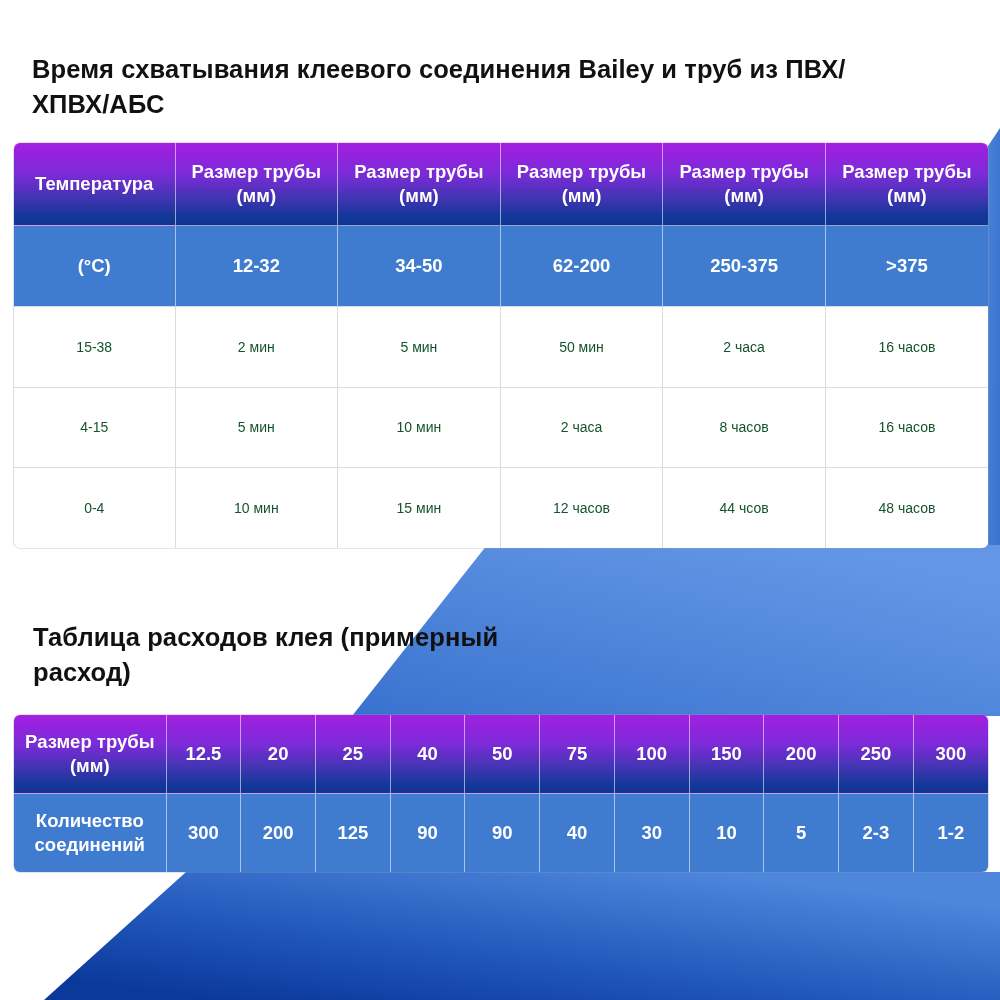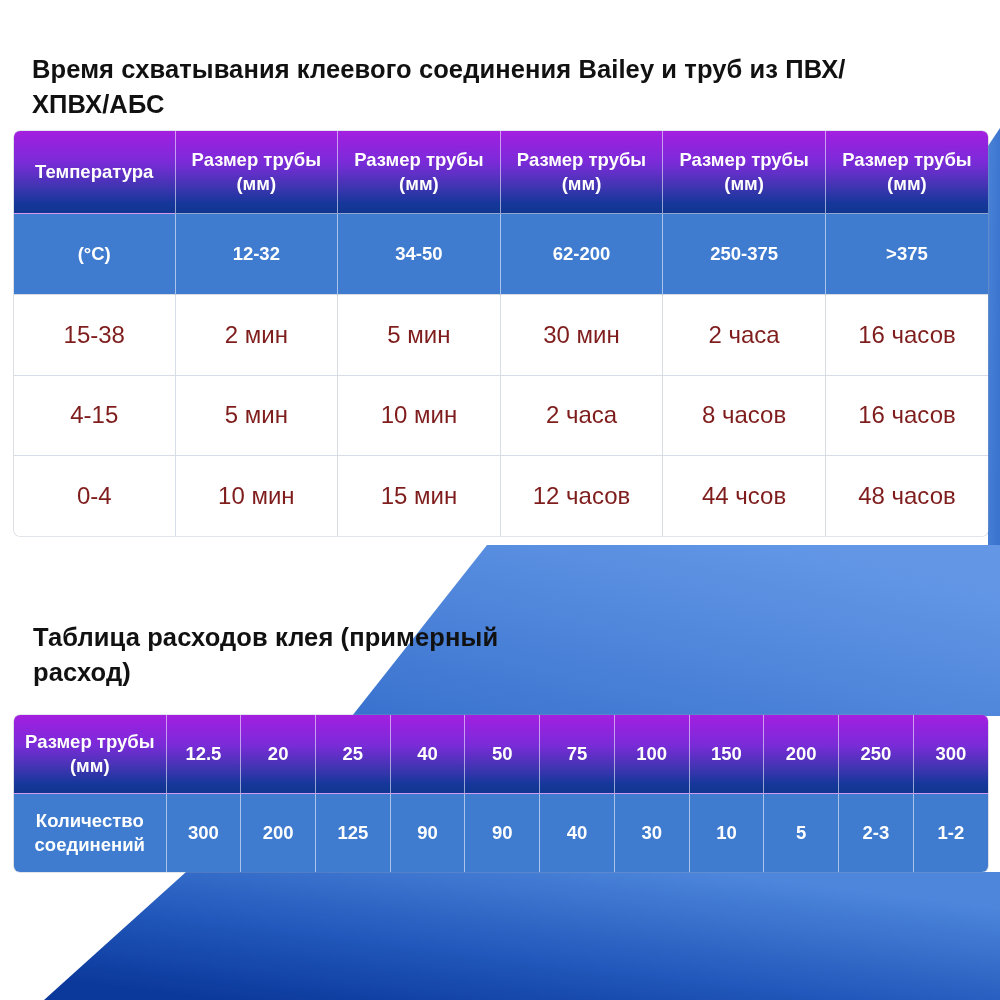--- a/index.html
+++ b/index.html
@@ -63,21 +63,21 @@
   }
   .tbl td {
     padding: 0;
     text-align: center;
     vertical-align: middle;
   }
 
   
   #table-setting {
     left: 14px;
-    top: 131px;
+    top: 143px;
     width: 974px;
   }
   #table-setting .c0 { width: 161px; }
   #table-setting .cx { width: 162.6px; }
   #table-setting tr.r-head td { height: 82px; }
   #table-setting tr.r-sub  td { height: 80px; }
   #table-setting tr.r-body td { height: 79.5px; }
 
   
   #table-usage {
@@ -108,22 +108,22 @@
     font-size: 18.5px;
     font-weight: bold;
     line-height: 1.28;
     border-right: 1px solid rgba(255,255,255,0.55);
     border-top: 1px solid rgba(255,255,255,0.55);
   }
   .sub:last-child { border-right: none; margin-top: 36px; }
 
   .bd {
     background: #ffffff;
-    color: #7f1d1d;
-    font-size: 24px;
+    color: #14532d;
+    font-size: 14px;
     font-weight: normal;
     border-right: 1px solid #d7dce6;
     border-top: 1px solid #d7dce6;
   }
   .bd:last-child { border-right: none; }
 
   .nowrap { white-space: nowrap; }
 </style>
 </head>
 <body>
@@ -180,21 +180,21 @@
         <td class="sub">12-32</td>
         <td class="sub">34-50</td>
         <td class="sub">62-200</td>
         <td class="sub">250-375</td>
         <td class="sub">&gt;375</td>
       </tr>
       <tr class="r-body">
         <td class="bd nowrap">15-38</td>
         <td class="bd nowrap">2 мин</td>
         <td class="bd nowrap">5 мин</td>
-        <td class="bd nowrap">30 мин</td>
+        <td class="bd nowrap">50 мин</td>
         <td class="bd nowrap">2 часа</td>
         <td class="bd nowrap">16 часов</td>
       </tr>
       <tr class="r-body">
         <td class="bd nowrap">4-15</td>
         <td class="bd nowrap">5 мин</td>
         <td class="bd nowrap">10 мин</td>
         <td class="bd nowrap">2 часа</td>
         <td class="bd nowrap">8 часов</td>
         <td class="bd nowrap">16 часов</td>

